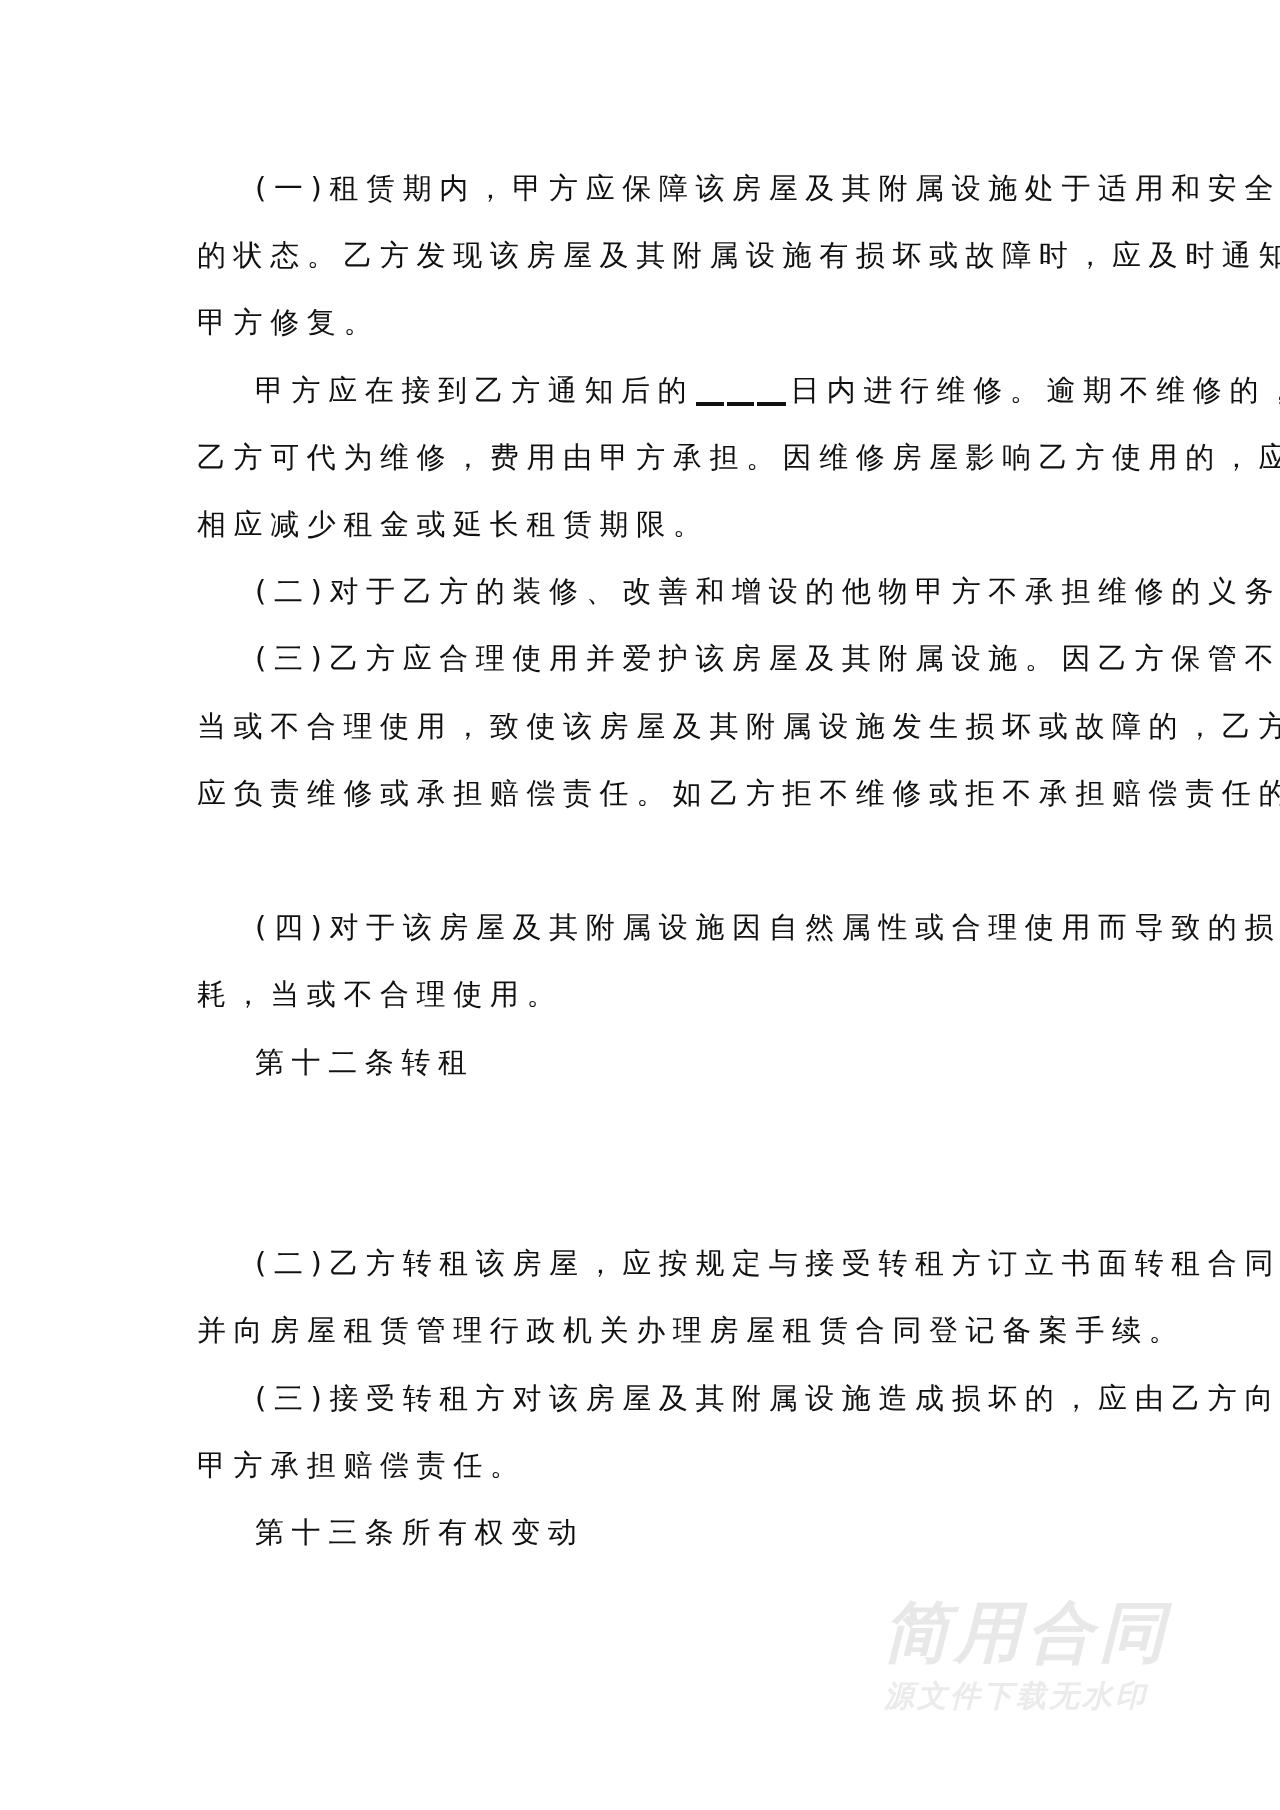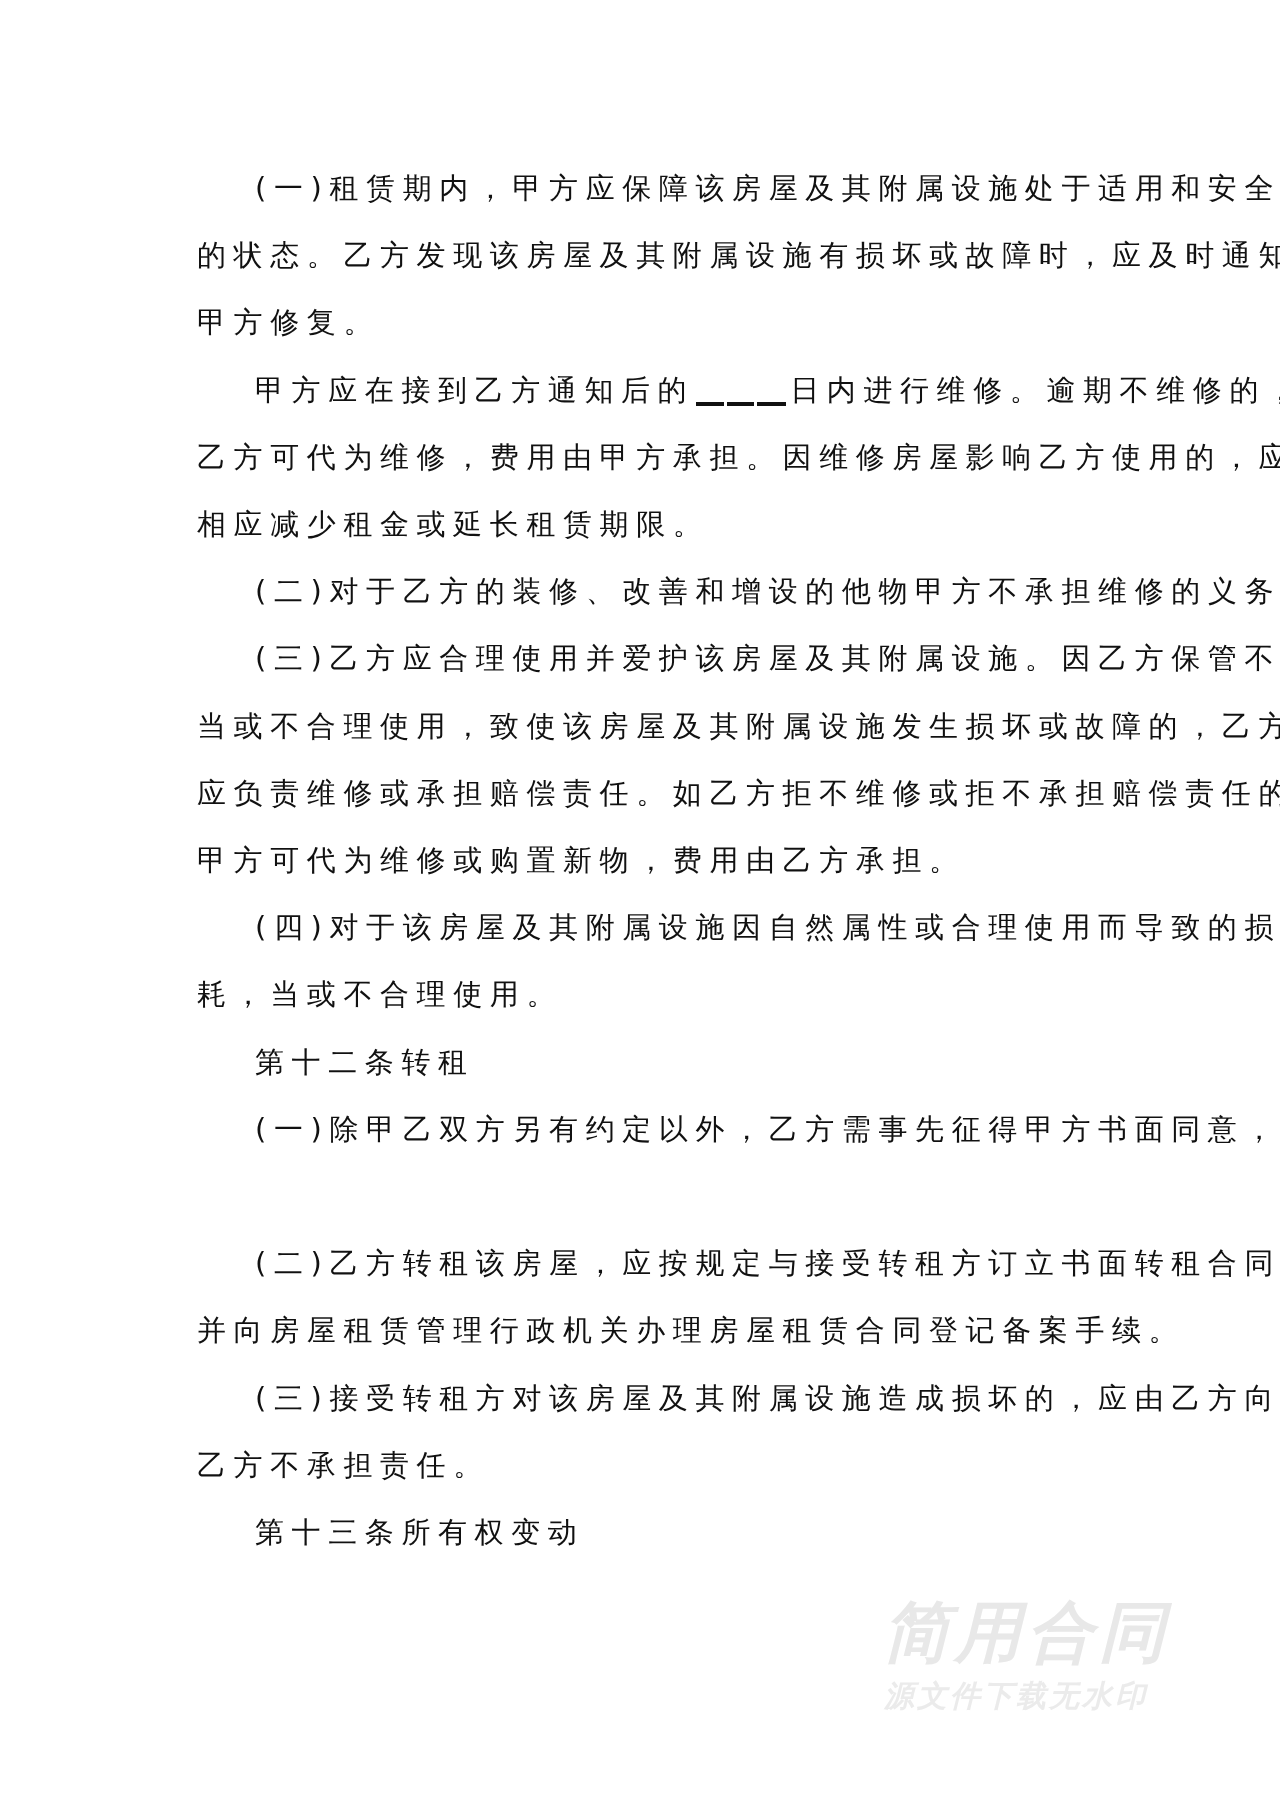--- a/index.html
+++ b/index.html
@@ -42,26 +42,24 @@
   <div class="line" style="top:302px">甲方修复。</div>
   <div class="line indent" style="top:370px">
     <span>甲方应在接到乙方通知后的</span><span class="blank"></span><span>日内进行维修。逾期不维修的，</span>
   </div>
   <div class="line" style="top:437px">乙方可代为维修，费用由甲方承担。因维修房屋影响乙方使用的，应</div>
   <div class="line" style="top:504px">相应减少租金或延长租赁期限。</div>
   <div class="line indent" style="top:571px">(二)对于乙方的装修、改善和增设的他物甲方不承担维修的义务。</div>
   <div class="line indent" style="top:638px">(三)乙方应合理使用并爱护该房屋及其附属设施。因乙方保管不</div>
   <div class="line" style="top:706px">当或不合理使用，致使该房屋及其附属设施发生损坏或故障的，乙方</div>
   <div class="line" style="top:773px">应负责维修或承担赔偿责任。如乙方拒不维修或拒不承担赔偿责任的，</div>
-  <div class="line" style="top:840px">甲方可代为维修或购置新物，费用由乙方承担。</div>
   <div class="line indent" style="top:907px">(四)对于该房屋及其附属设施因自然属性或合理使用而导致的损</div>
   <div class="line" style="top:974px">耗，当或不合理使用。</div>
   <div class="line indent" style="top:1042px">第十二条转租</div>
-  <div class="line indent" style="top:1109px">(一)除甲乙双方另有约定以外，乙方需事先征得甲方书面同意，</div>
   <div class="line indent" style="top:1243px">(二)乙方转租该房屋，应按规定与接受转租方订立书面转租合同，</div>
   <div class="line" style="top:1310px">并向房屋租赁管理行政机关办理房屋租赁合同登记备案手续。</div>
   <div class="line indent" style="top:1378px">(三)接受转租方对该房屋及其附属设施造成损坏的，应由乙方向</div>
-  <div class="line" style="top:1445px">乙方不承担责任。</div>
+  <div class="line" style="top:1445px">甲方承担赔偿责任。</div>
   <div class="line indent" style="top:1512px">第十三条所有权变动</div>
 
   <div class="wm-title">简用合同</div>
   <div class="wm-sub">源文件下载无水印</div>
 </div>
 
 </body></html>

